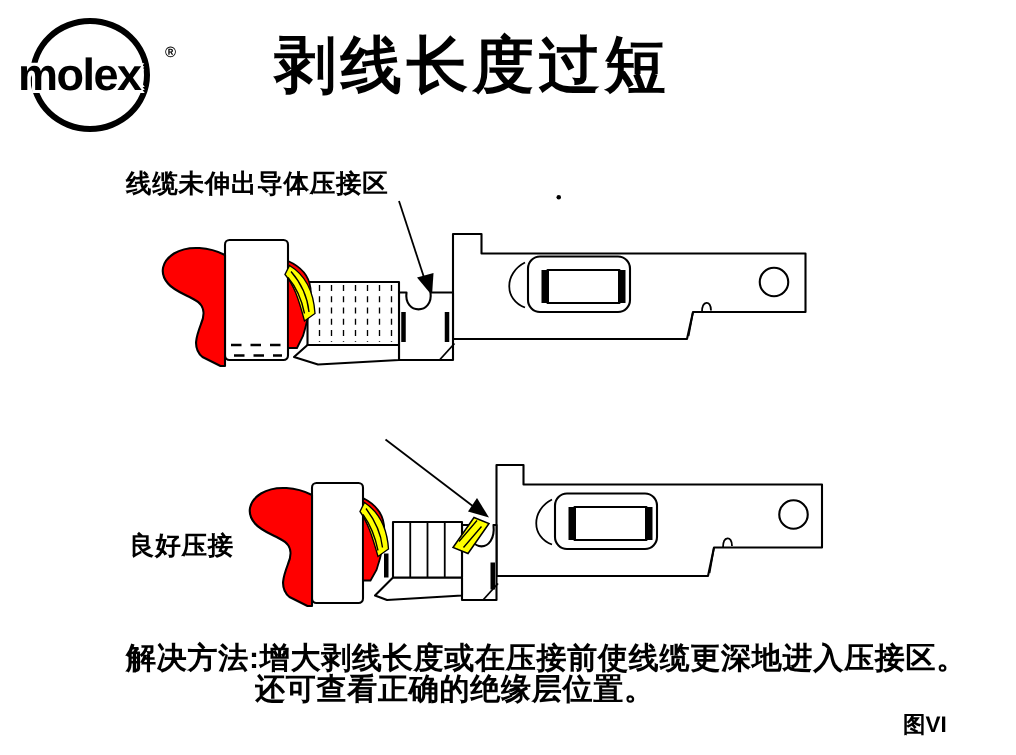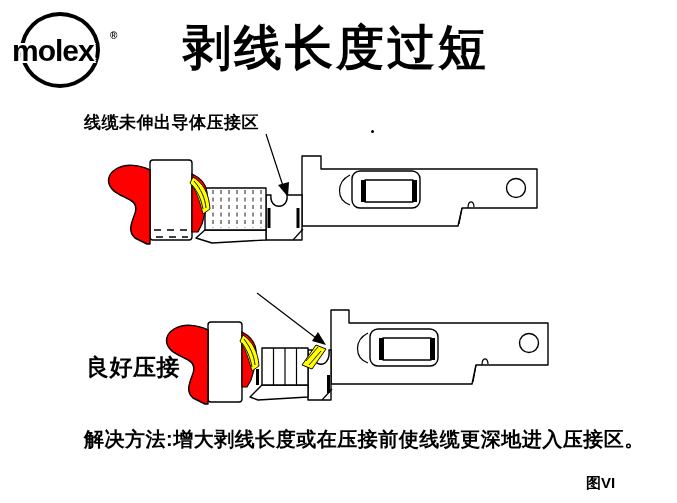--- a/index.html
+++ b/index.html
@@ -12,31 +12,31 @@
               border:4px solid #000;border-radius:50%;}
   #logo .word{position:absolute;left:0px;top:26px;width:104px;text-align:left;
               font-weight:bold;font-size:30px;letter-spacing:-1px;
               font-family:"Liberation Sans",sans-serif;
               text-shadow:2px 0 0 #fff,-2px 0 0 #fff,0 2px 0 #fff,0 -2px 0 #fff,
                           2px 2px 0 #fff,-2px -2px 0 #fff,2px -2px 0 #fff,-2px 2px 0 #fff;}
   #logo .reg{position:absolute;left:98px;top:22px;font-size:10px;font-weight:bold;
              text-shadow:none;}
   #title{position:absolute;left:183px;top:16px;width:320px;
          font-family:"Liberation Serif","DejaVu Serif",serif;
-         font-weight:bold;font-size:48px;letter-spacing:3px;white-space:nowrap;}
+         font-weight:bold;font-size:41px;letter-spacing:3px;white-space:nowrap;}
 
   
   .ann{position:absolute;font-weight:bold;font-size:17px;letter-spacing:0.5px;white-space:nowrap;}
   #ann-bad{left:84px;top:111px;}
   #ann-good{left:87px;top:262px;}
-  #label-good{left:86px;top:352px;font-size:23px;}
+  #label-good{left:86px;top:352px;font-size:17px;}
   #solution{position:absolute;left:84px;top:429px;font-weight:bold;font-size:20px;
             line-height:21px;letter-spacing:0.5px;}
   #solution .l2{padding-left:86px;}
-  #fig-label{position:absolute;left:586px;top:474px;font-weight:bold;font-size:15px;}
+  #fig-label{position:absolute;left:602px;top:474px;font-weight:bold;font-size:15px;}
   #stray-dot{position:absolute;left:371px;top:130px;width:3px;height:3px;
              background:#000;border-radius:50%;}
 
   .dia{position:absolute;left:0;width:677px;height:132px;}
   #dia1{top:130px;}
   #dia2{top:283px;}
   svg .oln{fill:#fff;stroke:#000;stroke-width:1.4;stroke-linejoin:round;}
   svg .ln{fill:none;stroke:#000;stroke-width:1.2;}
   svg .thin{fill:none;stroke:#000;stroke-width:0.9;}
   svg .bar{fill:#000;stroke:none;}
@@ -147,16 +147,17 @@
       <path stroke="#000" stroke-width="0.9" d="M243,52 C252,58 258,68 259,83 L252,88 C248,74 245,65 240,58 Z" fill="#ffff00"></path>
       <path class="thin" d="M244,56 C250,64 254,72 255,82 M242,60 C247,67 250,74 252,84"></path>
 
       <polygon stroke="#000" stroke-width="1" points="302,82 316,62 326,66 312,86" fill="#ffff00"></polygon>
       <path class="thin" d="M306,78 L318,64 M309,82 L321,68"></path>
     </g>
   </svg>
 
   <div id="solution">
     <div class="l1">解决方法:增大剥线长度或在压接前使线缆更深地进入压接区。</div>
+    <div class="l2">还可查看正确的绝缘层位置。</div>
   </div>
   <div id="fig-label">图VI</div>
 
 </div>
 
 </body></html>

